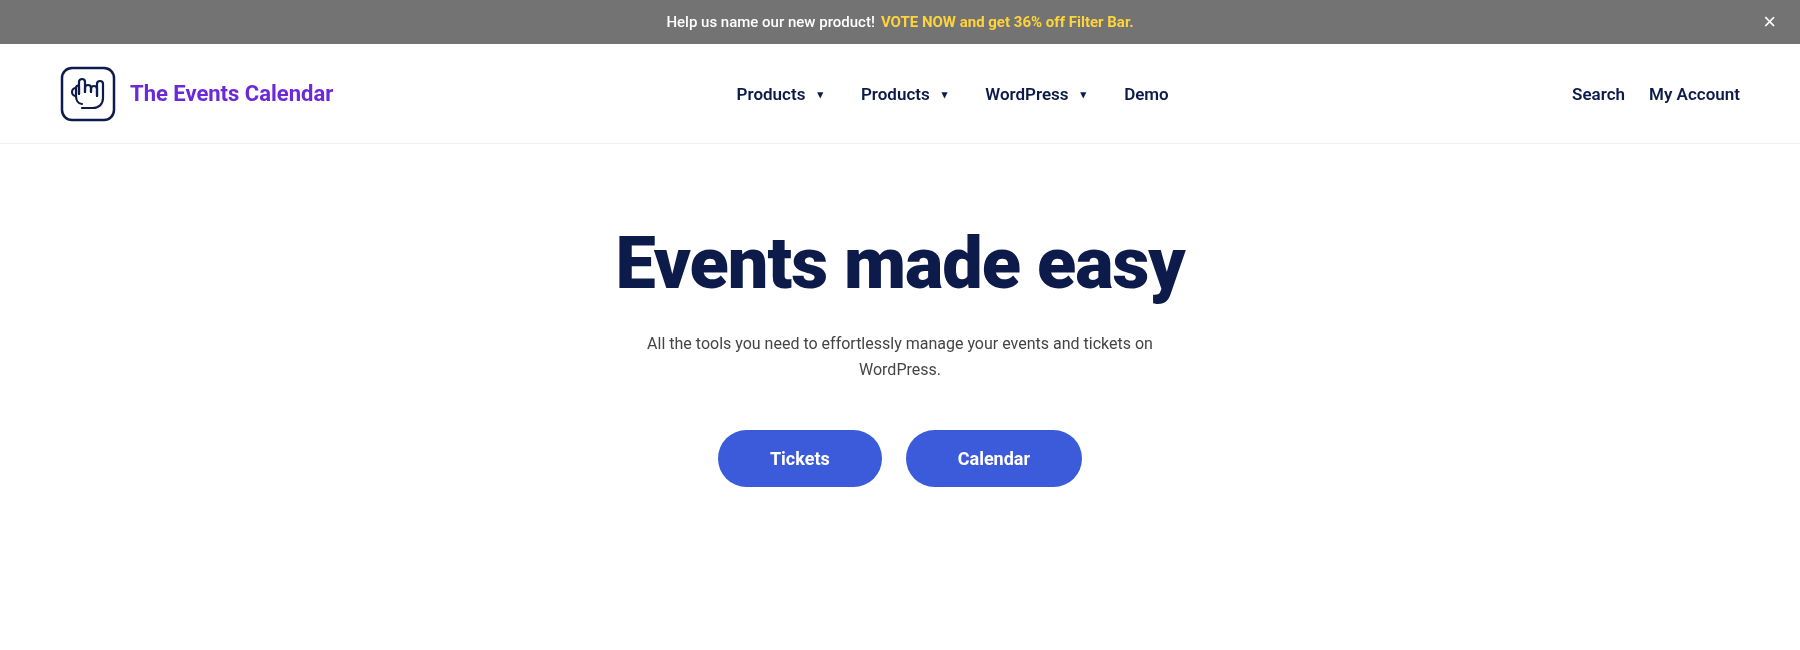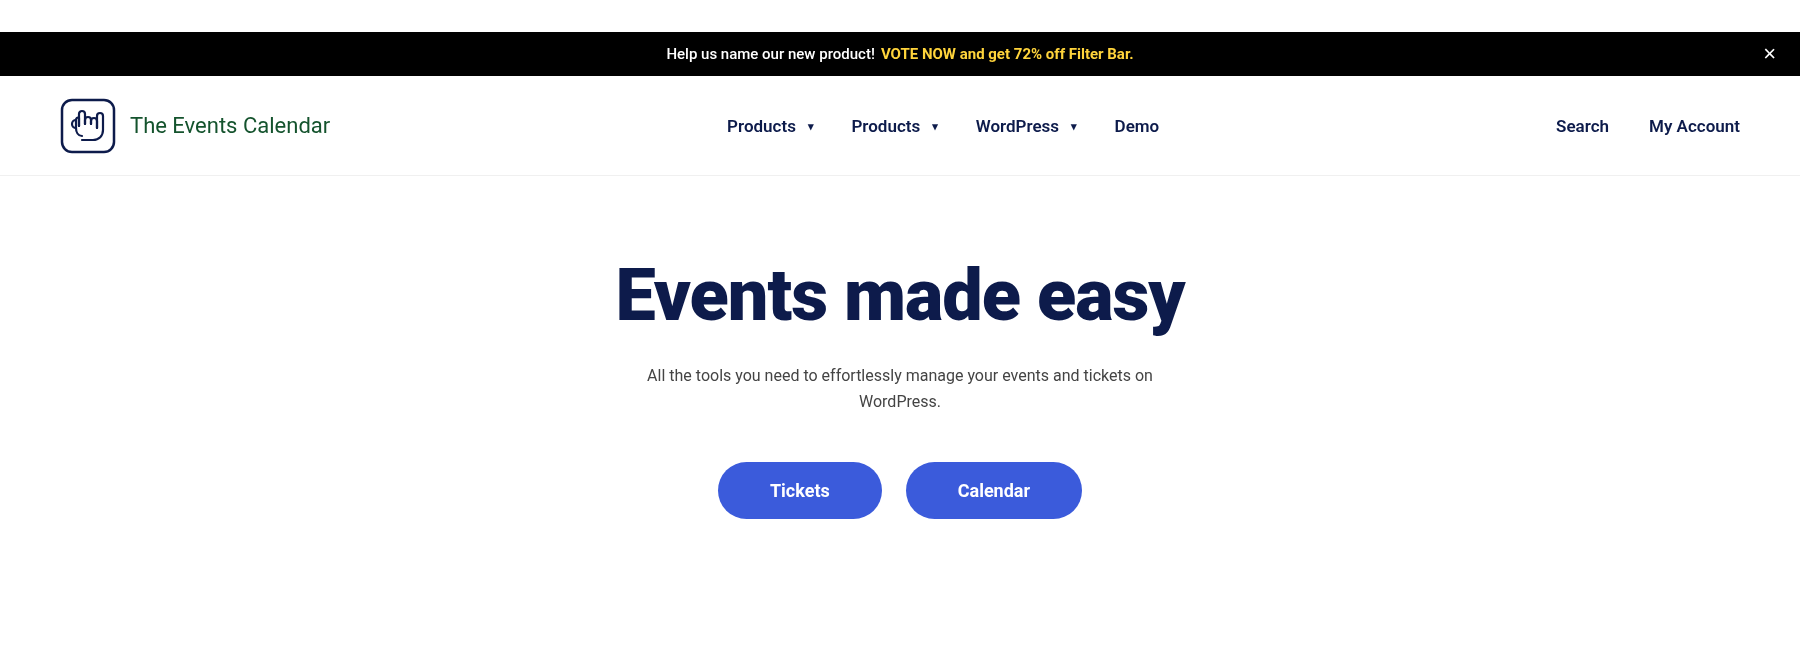--- a/index.html
+++ b/index.html
@@ -6,32 +6,31 @@
     body {
       font-family: -apple-system, BlinkMacSystemFont, 'Segoe UI', Roboto, Helvetica, Arial, sans-serif;
       background: #fff;
       width: 1800px;
       min-height: 650px;
       overflow-x: hidden;
     }
 
     
     .announcement-banner {
-      background: #000000;
+      background: #737373;
       color: #fff;
       text-align: center;
       padding: 10px 40px;
       font-size: 15px;
       font-weight: 500;
       display: flex;
       align-items: center;
       justify-content: center;
       position: relative;
       min-height: 44px;
-      margin-top: 32px;
     }
     .announcement-banner a {
       color: #ffd43b;
       font-weight: 700;
       text-decoration: none;
       margin-left: 6px;
     }
     .banner-close {
       position: absolute;
       right: 24px;
@@ -61,22 +60,22 @@
       gap: 14px;
       text-decoration: none;
       color: #0d1b4b;
     }
     .logo-icon {
       width: 56px;
       height: 56px;
     }
     .logo-text {
       font-size: 22px;
-      font-weight: 400;
-      color: #14532d;
+      font-weight: 700;
+      color: #6d28d9;
       white-space: nowrap;
     }
 
     
     .primary-nav {
       display: flex;
       align-items: center;
       gap: 10px;
     }
     .nav-item {
@@ -95,21 +94,21 @@
     }
     .nav-chevron {
       font-size: 11px;
       margin-top: 1px;
     }
 
     
     .right-nav {
       display: flex;
       align-items: flex-start;
-      gap: 40px;
+      gap: 24px;
     }
     .right-nav-item {
       font-size: 17px;
       font-weight: 600;
       color: #0d1b4b;
       cursor: pointer;
       background: none;
       border: none;
       text-decoration: none;
       white-space: nowrap;
@@ -155,21 +154,21 @@
       cursor: pointer;
       text-decoration: none;
       display: inline-block;
     }
   </style>
 </head>
 <body>
 
 <div class="announcement-banner">
   <span>Help us name our new product!</span>
-  <a href="#">VOTE NOW and get 72% off Filter Bar.</a>
+  <a href="#">VOTE NOW and get 36% off Filter Bar.</a>
   <button class="banner-close">×</button>
 </div>
 
 <header class="site-header">
 
   <a class="logo-area" href="#">
     <svg class="logo-icon" viewBox="0 0 56 56" fill="none" xmlns="http://www.w3.org/2000/svg">
       <rect x="2" y="2" width="52" height="52" rx="10" stroke="#0d1b4b" stroke-width="2.5" fill="none"></rect>
 
       <g stroke="#0d1b4b" stroke-width="2.2" stroke-linecap="round" stroke-linejoin="round" fill="none">

